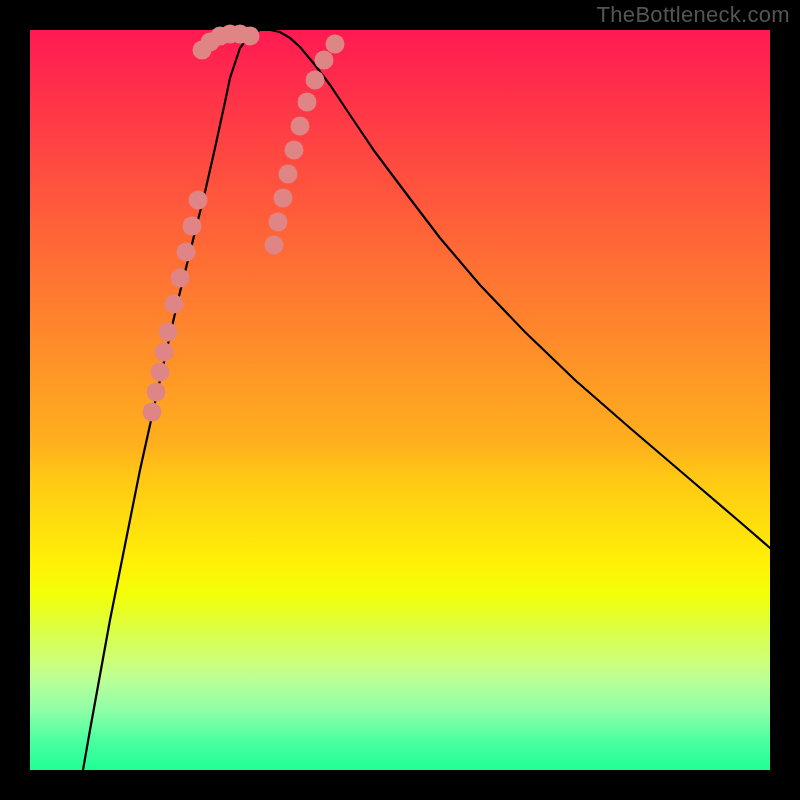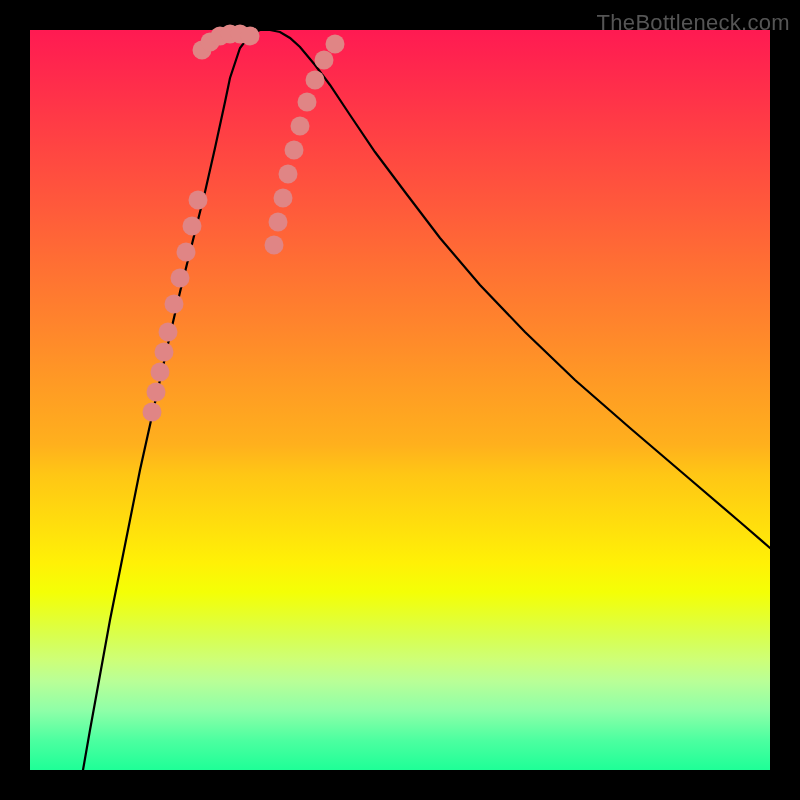--- a/index.html
+++ b/index.html
@@ -48,21 +48,20 @@
   }
   .watermark {
     position: absolute;
     top: 2px;
     right: 10px;
     color: #555;
     font-size: 22px;
     font-weight: 500;
     letter-spacing: 0.3px;
     user-select: none;
-    margin-top: 8px;
   }
   svg.curve {
     position: absolute;
     left: 0;
     top: 0;
     width: 740px;
     height: 740px;
     overflow: visible;
   }
 </style>

